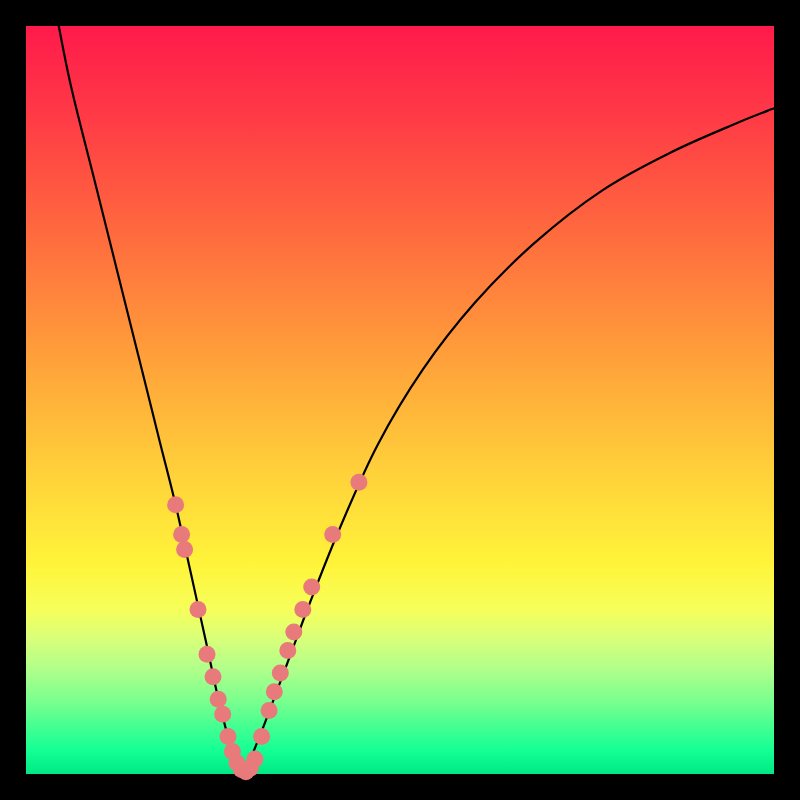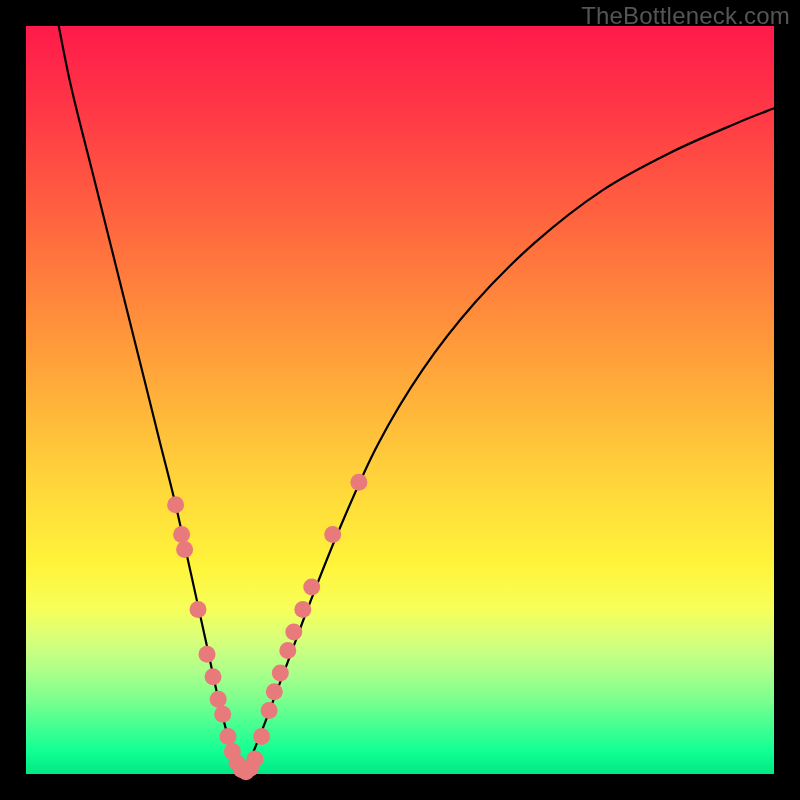--- a/index.html
+++ b/index.html
@@ -67,21 +67,20 @@
   }
   .dot {
     fill: #e97a7b;
     stroke: none;
   }
 </style>
 </head>
 <body>
 
 <div class="frame">
-  <div class="watermark">TheBottleneck.com</div>
   <div class="plot-area">
     <svg class="curve" viewBox="0 0 748 748">
       <path id="curve-path" class="curve-path" d="M 29.9 -15.0 C 32.4 -2.5, 38.6 32.4, 44.9 59.8 C 51.1 87.3, 59.8 119.7, 67.3 149.6 C 74.8 179.5, 82.3 209.4, 89.8 239.4 C 97.2 269.3, 104.7 299.2, 112.2 329.1 C 119.7 359.0, 128.4 393.9, 134.6 418.9 C 140.9 443.8, 144.6 457.5, 149.6 478.7 C 154.6 499.9, 159.6 523.6, 164.6 546.0 C 169.5 568.5, 175.2 593.4, 179.5 613.4 C 183.9 633.3, 187.0 649.5, 190.7 665.7 C 194.5 681.9, 198.8 699.4, 202.0 710.6 C 205.1 721.8, 206.9 726.8, 209.4 733.0 C 211.9 739.3, 214.4 748.0, 216.9 748.0 C 219.4 748.0, 220.7 741.8, 224.4 733.0 C 228.1 724.3, 233.1 711.8, 239.4 695.6 C 245.6 679.4, 254.3 655.7, 261.8 635.8 C 269.3 615.9, 275.5 598.4, 284.2 576.0 C 293.0 553.5, 302.9 527.3, 314.2 501.2 C 325.4 475.0, 337.8 445.1, 351.6 418.9 C 365.3 392.7, 380.2 367.8, 396.4 344.1 C 412.6 320.4, 430.1 298.0, 448.8 276.8 C 467.5 255.6, 487.4 235.6, 508.6 216.9 C 529.8 198.2, 553.5 179.5, 576.0 164.6 C 598.4 149.6, 620.8 138.4, 643.3 127.2 C 665.7 115.9, 693.1 104.7, 710.6 97.2 C 728.1 89.8, 741.8 84.8, 748.0 82.3"></path>
       <g id="dots-group">
           <circle cx="149.6" cy="478.7" r="8.5" class="dot"></circle>
           <circle cx="155.6" cy="508.6" r="8.5" class="dot"></circle>
           <circle cx="158.6" cy="523.6" r="8.5" class="dot"></circle>
           <circle cx="172.0" cy="583.4" r="8.5" class="dot"></circle>
           <circle cx="181.0" cy="628.3" r="8.5" class="dot"></circle>
           <circle cx="187.0" cy="650.8" r="8.5" class="dot"></circle>

